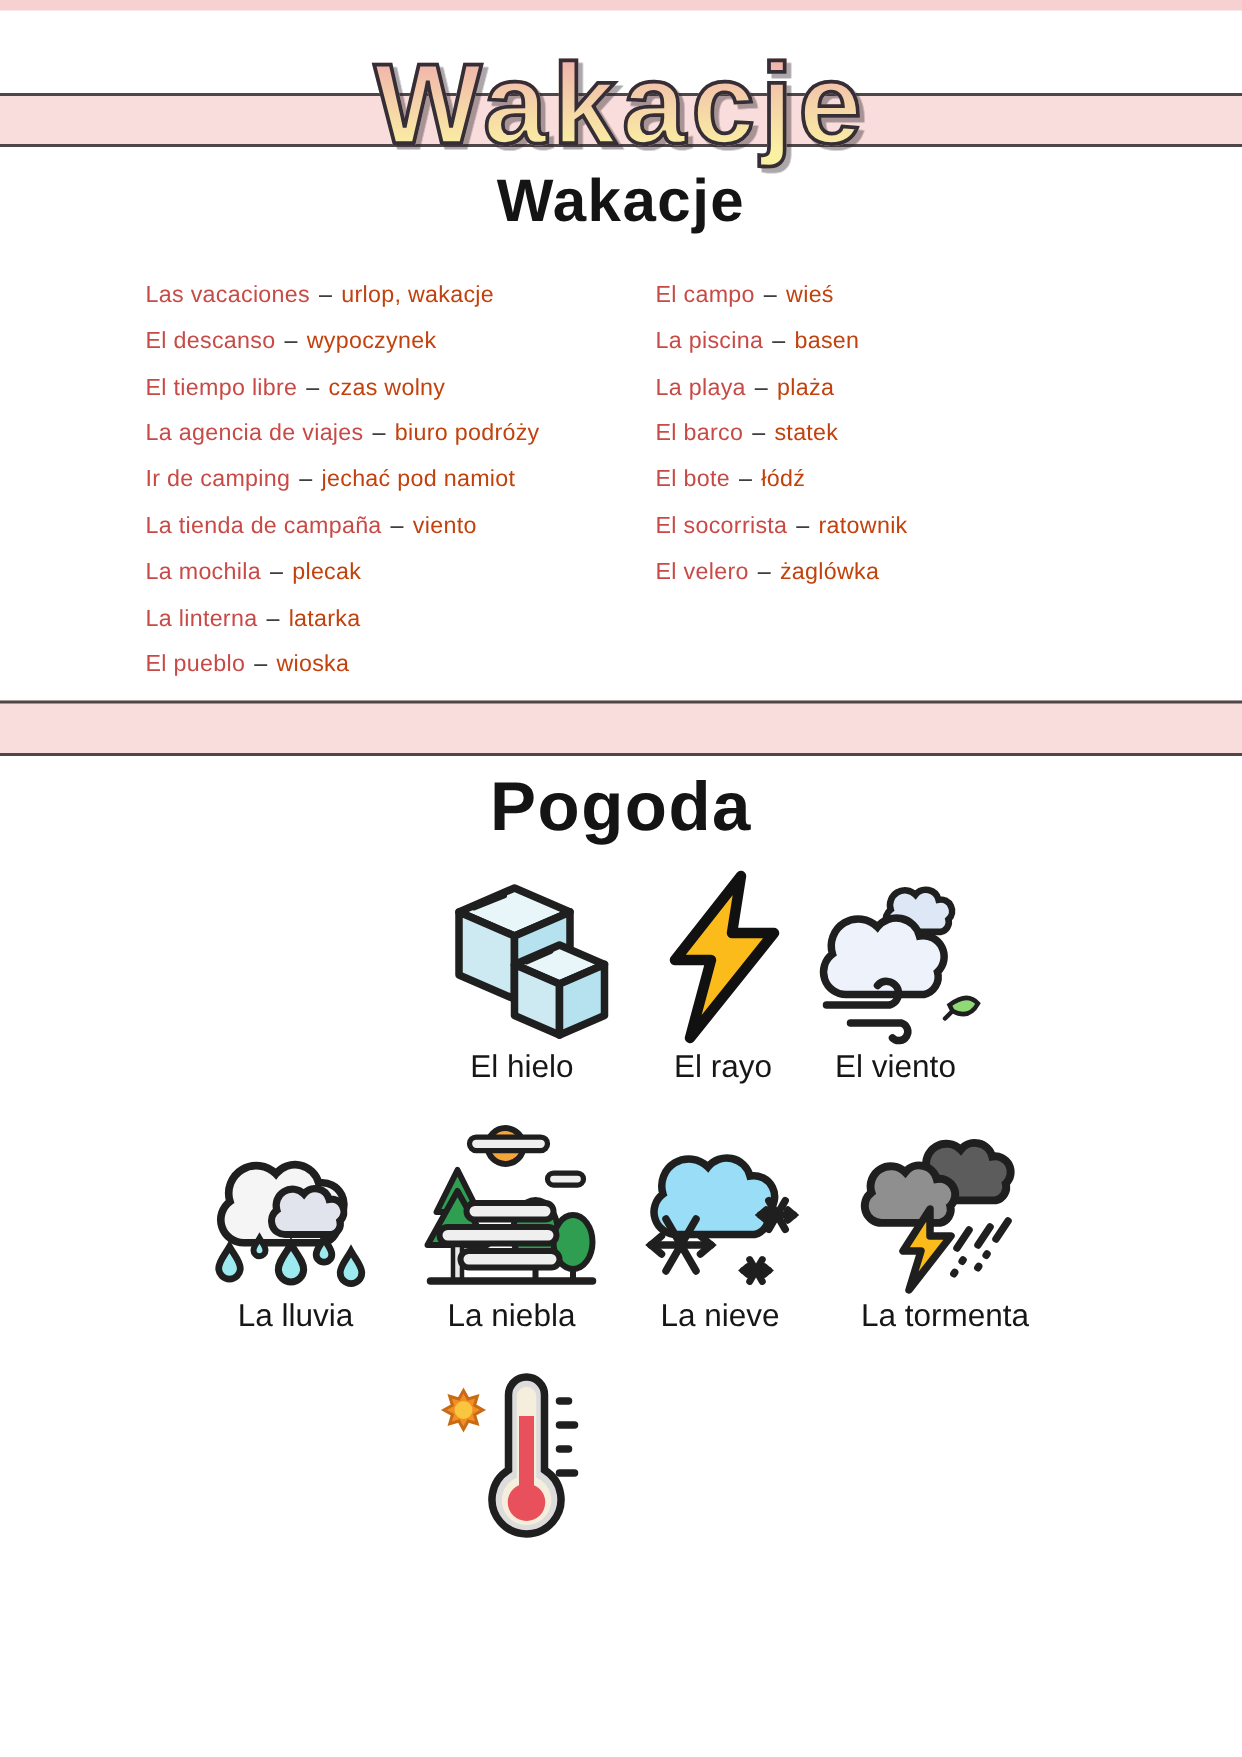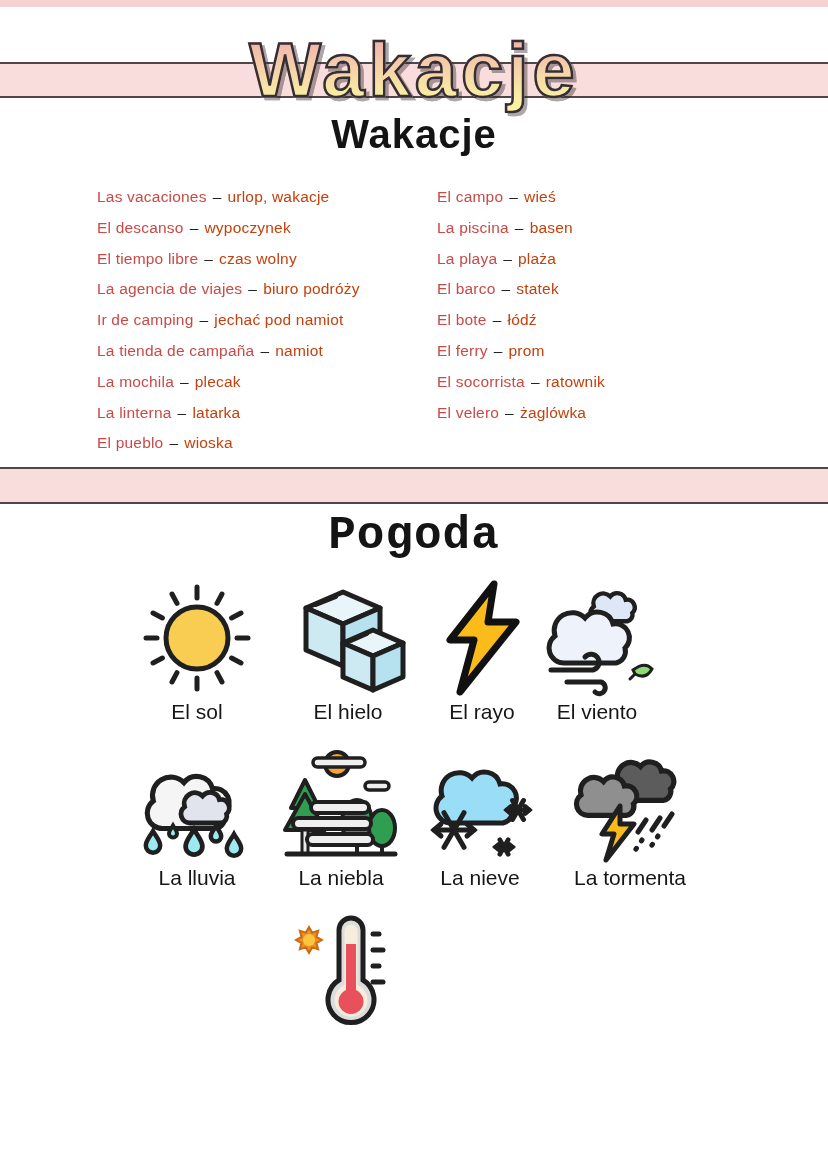--- a/index.html
+++ b/index.html
@@ -27,21 +27,21 @@
 
   .vocab-col { position:absolute; top:188px; }
   .vocab-col.left  { left:97px; }
   .vocab-col.right { left:437px; }
   .vitem { height:30.8px; font-size:15.5px; white-space:nowrap; letter-spacing:.2px; }
   .es  { color:#c84a46; }
   .sep { color:#232323; margin:0 6px; }
   .pl  { color:#c2410c; }
 
   .pogoda-title { position:absolute; top:510px; left:0; width:100%; text-align:center;
-          font-size:46px; font-weight:800; color:#141414; letter-spacing:1px;font-family:Liberation Mono, monospace; }
+          font-size:46px; font-weight:800; color:#141414; letter-spacing:1px; }
 
   .wcell { position:absolute; width:150px; text-align:center; }
   .wicon svg { display:block; margin:0 auto; }
   .wlabel { font-size:21px; color:#161616; margin-top:2px; }
 
   
   .c-sol      { left:122px; top:578px; }
   .c-hielo    { left:273px; top:578px; }
   .c-rayo     { left:407px; top:578px; }
   .c-viento   { left:522px; top:578px; }
@@ -63,62 +63,39 @@
   <div class="band band-banner"></div>
   <div class="bubble-title">Wakacje</div>
   <div class="subtitle">Wakacje</div>
 
   <div class="vocab-col left">
     <div class="vitem"><span class="es">Las vacaciones</span><span class="sep">–</span><span class="pl">urlop, wakacje</span></div>
     <div class="vitem"><span class="es">El descanso</span><span class="sep">–</span><span class="pl">wypoczynek</span></div>
     <div class="vitem"><span class="es">El tiempo libre</span><span class="sep">–</span><span class="pl">czas wolny</span></div>
     <div class="vitem"><span class="es">La agencia de viajes</span><span class="sep">–</span><span class="pl">biuro podróży</span></div>
     <div class="vitem"><span class="es">Ir de camping</span><span class="sep">–</span><span class="pl">jechać pod namiot</span></div>
-    <div class="vitem"><span class="es">La tienda de campaña</span><span class="sep">–</span><span class="pl">namiot</span></div>
+    <div class="vitem"><span class="es">La tienda de campaña</span><span class="sep">–</span><span class="pl">viento</span></div>
     <div class="vitem"><span class="es">La mochila</span><span class="sep">–</span><span class="pl">plecak</span></div>
     <div class="vitem"><span class="es">La linterna</span><span class="sep">–</span><span class="pl">latarka</span></div>
     <div class="vitem"><span class="es">El pueblo</span><span class="sep">–</span><span class="pl">wioska</span></div>
   </div>
 
   <div class="vocab-col right">
     <div class="vitem"><span class="es">El campo</span><span class="sep">–</span><span class="pl">wieś</span></div>
     <div class="vitem"><span class="es">La piscina</span><span class="sep">–</span><span class="pl">basen</span></div>
     <div class="vitem"><span class="es">La playa</span><span class="sep">–</span><span class="pl">plaża</span></div>
     <div class="vitem"><span class="es">El barco</span><span class="sep">–</span><span class="pl">statek</span></div>
     <div class="vitem"><span class="es">El bote</span><span class="sep">–</span><span class="pl">łódź</span></div>
-    <div class="vitem"><span class="es">El ferry</span><span class="sep">–</span><span class="pl">prom</span></div>
     <div class="vitem"><span class="es">El socorrista</span><span class="sep">–</span><span class="pl">ratownik</span></div>
     <div class="vitem"><span class="es">El velero</span><span class="sep">–</span><span class="pl">żaglówka</span></div>
   </div>
 
   <div class="band band-mid"></div>
   <div class="pogoda-title">Pogoda</div>
 
-  <div class="wcell c-sol">
-    <div class="wicon">
-      <svg width="120" height="120" viewBox="0 0 120 120">
-        <g stroke="#1f1f1f" stroke-width="5" stroke-linecap="round">
-          <line x1="100" y1="60" x2="111" y2="60"></line>
-            <line x1="94.6" y1="80" x2="104" y2="85"></line>
-          <line x1="80" y1="94.6" x2="85" y2="104"></line>
-            <line x1="60" y1="100" x2="60" y2="111"></line>
-          <line x1="40" y1="94.6" x2="35" y2="104"></line>
-            <line x1="25.4" y1="80" x2="16" y2="85"></line>
-          <line x1="20" y1="60" x2="9" y2="60"></line>
-            <line x1="25.4" y1="40" x2="16" y2="35"></line>
-          <line x1="40" y1="25.4" x2="35" y2="16"></line>
-            <line x1="60" y1="20" x2="60" y2="9"></line>
-          <line x1="80" y1="25.4" x2="85" y2="16"></line>
-            <line x1="94.6" y1="40" x2="104" y2="35"></line>
-        </g>
-        <circle cx="60" cy="60" r="31" fill="#f8cd52" stroke="#1f1f1f" stroke-width="5"></circle>
-      </svg>
-    </div>
-    <div class="wlabel">El sol</div>
-  </div>
 
   <div class="wcell c-hielo">
     <div class="wicon">
       <svg width="120" height="120" viewBox="0 0 120 120">
         <g stroke="#1f1f1f" stroke-width="5" stroke-linejoin="round">
           <polygon points="18,30 55,14 92,30 55,46" fill="#e8f6f9"></polygon>
           <polygon points="18,30 55,46 55,88 18,72" fill="#cdeaf3"></polygon>
           <polygon points="55,46 92,30 92,72 55,88" fill="#b5e2ee"></polygon>
         </g>
         <line x1="28" y1="27" x2="48" y2="19" stroke="#1f1f1f" stroke-width="4" stroke-linecap="round"></line>

